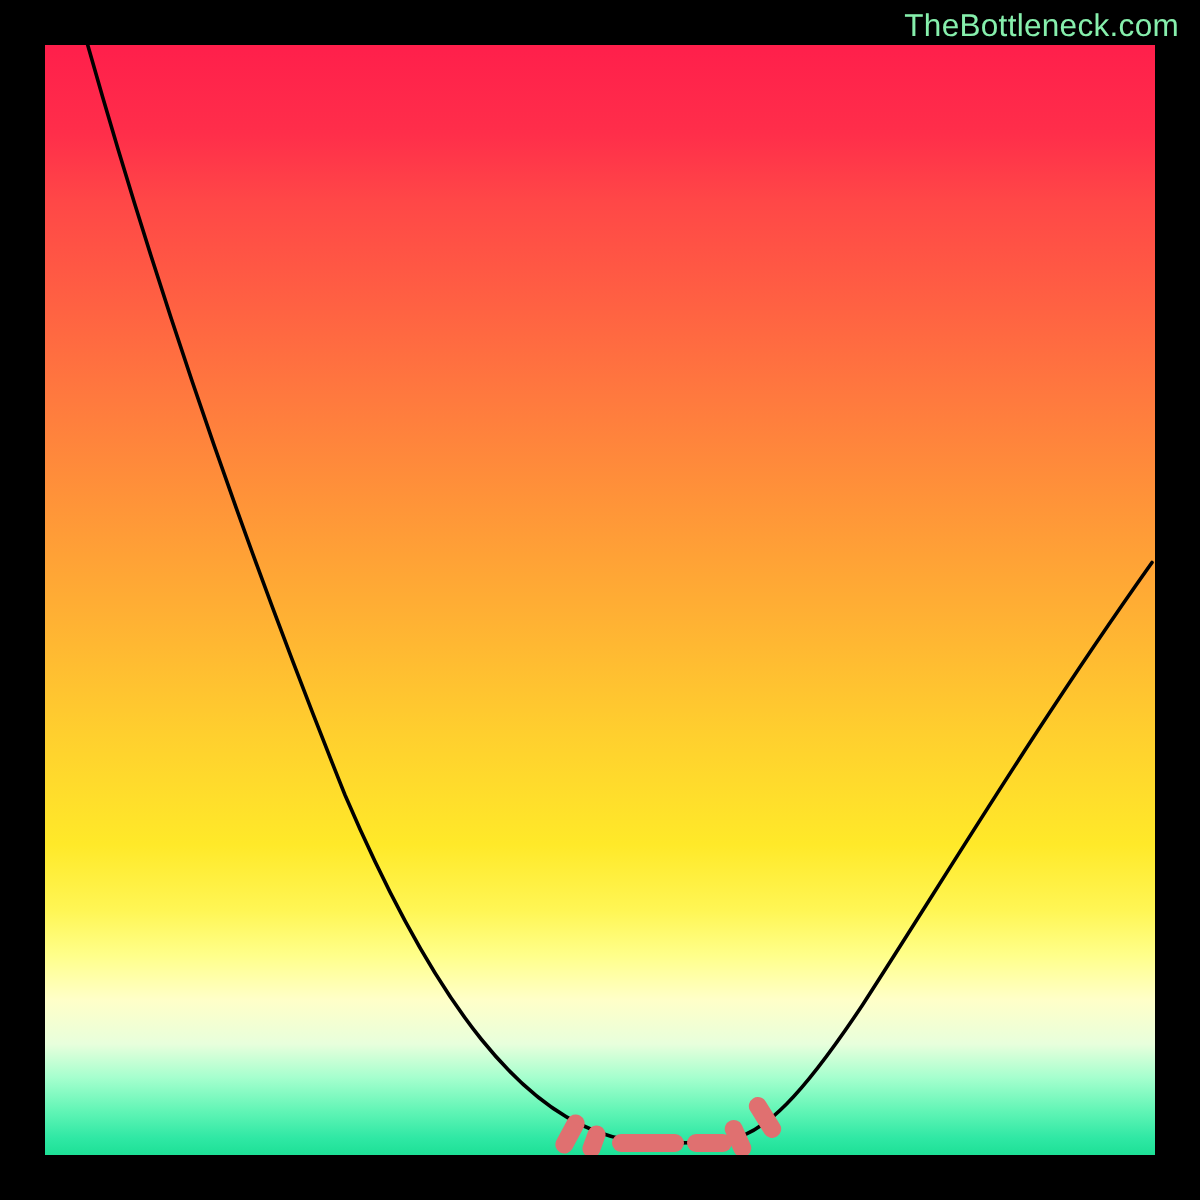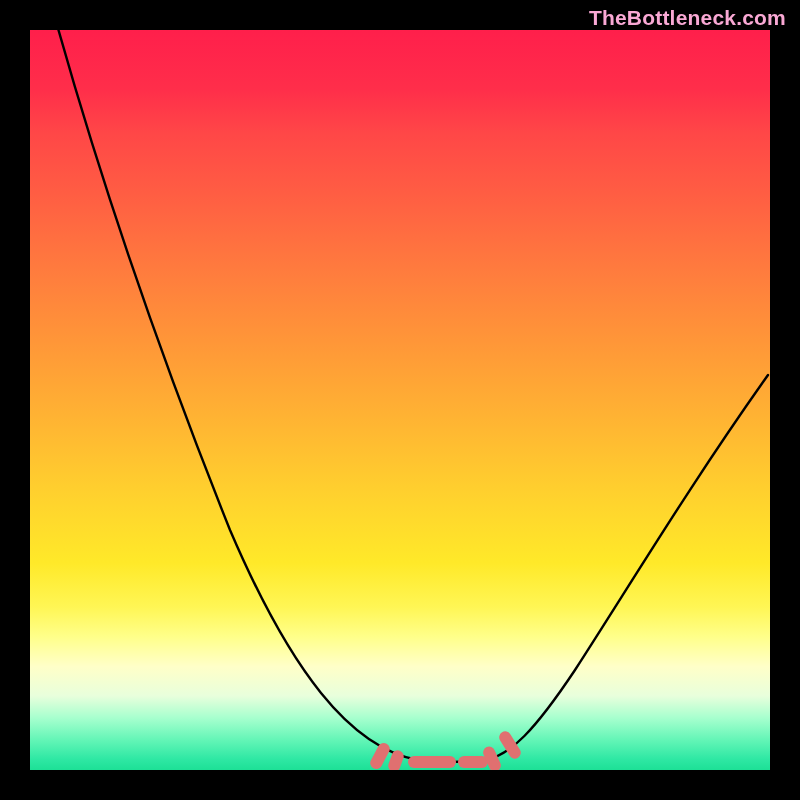--- a/index.html
+++ b/index.html
@@ -62,23 +62,23 @@
     height: 740px;
     overflow: visible;
   }
   .bead {
     fill: #e07070;
   }
   .watermark {
     position: absolute;
     top: 6px;
     right: 14px;
-    color: #f9a8d4;
+    color: #86efac;
     font-size: 21px;
-    font-weight: bold;
+    font-weight: normal;
     letter-spacing: 0.2px;
     user-select: none;
   }
 </style>
 </head>
 <body>
 
 <div class="frame">
 
   <div class="plot-area">

